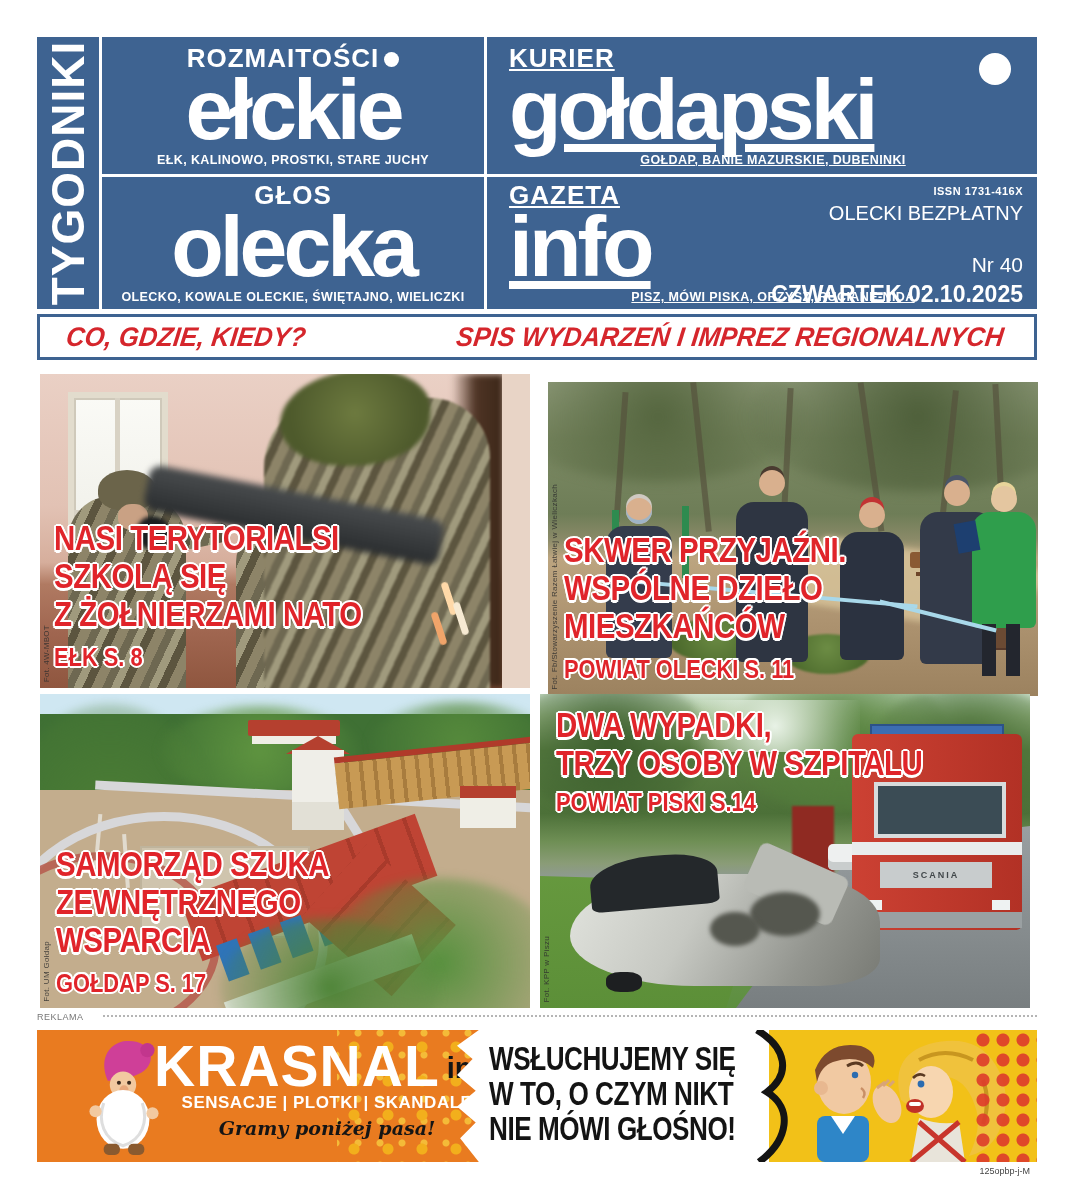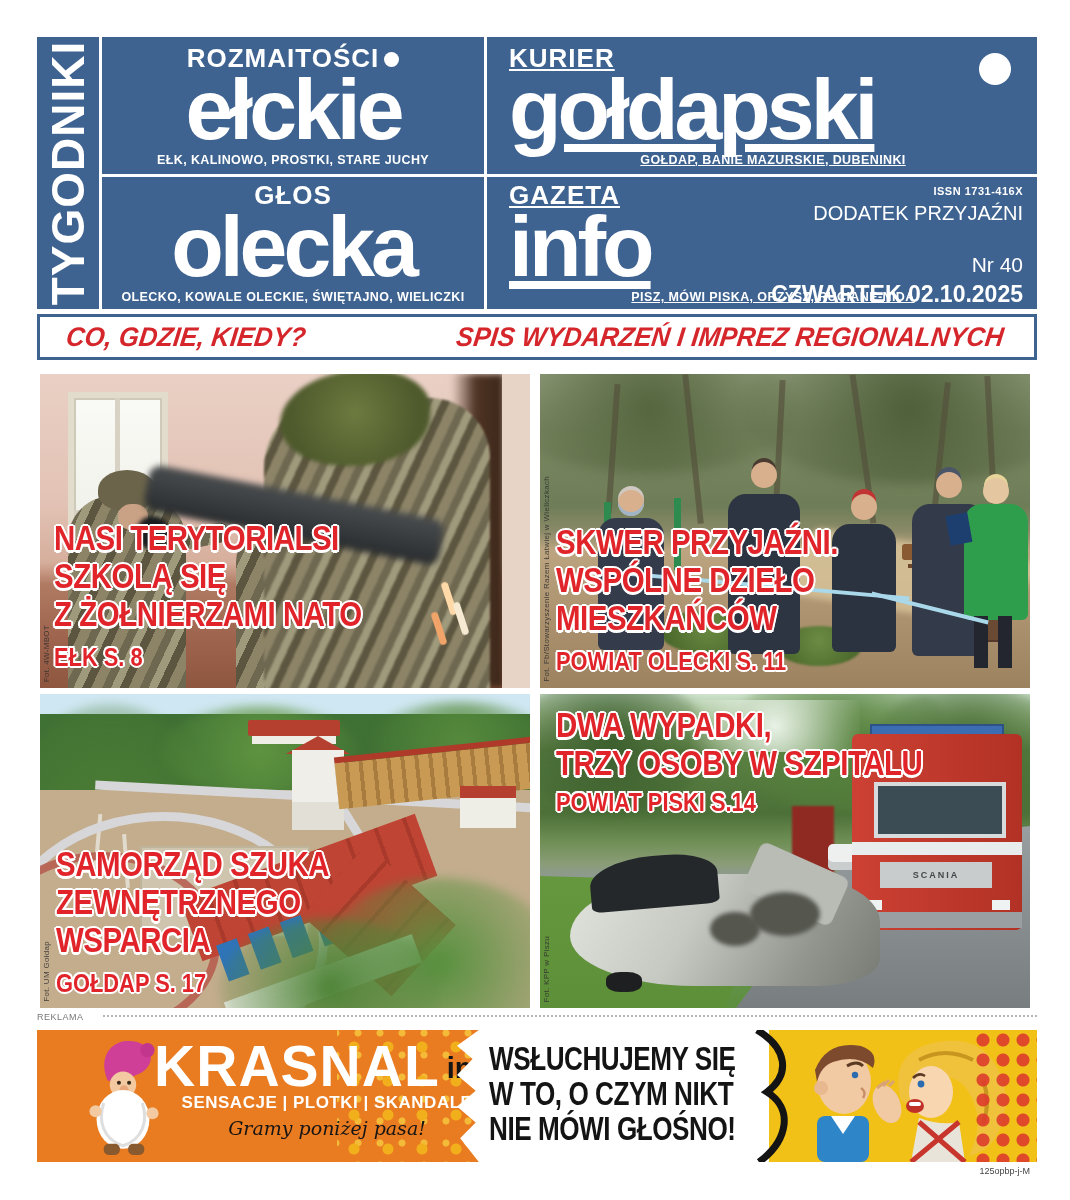--- a/index.html
+++ b/index.html
@@ -172,21 +172,21 @@
   .ad-dots{position:absolute;left:300px;top:0;width:150px;height:100%;
     background-image:radial-gradient(circle,#f4b51c 5px,transparent 6px),radial-gradient(circle,#f6c33b 3px,transparent 4px);
     background-size:34px 34px,22px 22px;background-position:0 0,10px 14px;opacity:.9;}
   .gnome{position:absolute;left:34px;top:6px;width:104px;height:122px;}
   .brandblock{position:absolute;left:140px;top:14px;width:300px;text-align:center;color:#fff;}
   .brandline{display:flex;align-items:flex-end;justify-content:center;}
   .kras{font-size:57px;font-weight:bold;letter-spacing:1px;line-height:44px;}
   .kdot{display:inline-block;width:17px;height:17px;border-radius:50%;background:#fff;margin:0 3px 5px 4px;}
   .ktld{font-size:29px;font-weight:bold;color:#151515;line-height:40px;}
   .tagline{font-size:17px;font-weight:bold;letter-spacing:.5px;margin-top:5px;}
-  .slogan{font-family:"DejaVu Serif",serif;font-style:italic;font-weight:normal;color:#151515;
+  .slogan{font-family:"DejaVu Serif",serif;font-style:italic;font-weight:bold;color:#151515;
     font-size:19px;margin-top:4px;}
   .bubble{position:absolute;left:420px;top:0;width:312px;height:100%;background:#fff;
     clip-path:polygon(7% 0,0 12%,5% 22%,0 34%,6% 46%,0 58%,6% 70%,1% 82%,7% 100%,100% 100%,100% 0);}
   .bubble-text{position:absolute;left:452px;top:12px;z-index:3;}
   .bub-line{display:block;color:#141414;font-weight:bold;font-size:29px;line-height:35px;white-space:nowrap;
     letter-spacing:-.5px;transform:scale(.9,1.12);transform-origin:left center;}
   .brace{position:absolute;left:716px;top:0;z-index:3;}
   .comic{position:absolute;left:732px;top:0;width:268px;height:100%;background:#f2c118;}
   .comic-dots{position:absolute;right:0;top:0;width:64px;height:100%;
     background-image:radial-gradient(circle,#dd3b2b 6px,transparent 7px);background-size:20px 20px;opacity:.9;}
@@ -231,21 +231,21 @@
     </div>
 
     <div class="cell br">
       <div class="stack">
         <div class="kicker">GAZETA</div>
         <div class="bigname">info</div>
         <div class="coverage">PISZ, MÓWI PISKA, ORZYSZ, RUCIANE-NIDA</div>
       </div>
       <div class="issue">
         <div class="issn">ISSN 1731-416X</div>
-        <div class="free">DODATEK PRZYJAŹNI</div>
+        <div class="free">OLECKI BEZPŁATNY</div>
         <div class="nr">Nr 40</div>
         <div class="date">CZWARTEK 02.10.2025</div>
       </div>
     </div>
   </header>
 
   <div class="event-banner">
     <span class="eb eb-left">CO, GDZIE, KIEDY?</span>
     <span class="eb eb-right">SPIS WYDARZEŃ I IMPREZ REGIONALNYCH</span>
   </div>
@@ -278,21 +278,21 @@
     <div class="ly s1-stick" style="right:74px;bottom:56px;background:#f0a46a;"></div>
     <div class="headline" style="left:14px;top:146px;">
       <span class="hl-line">NASI TERYTORIALSI</span>
       <span class="hl-line">SZKOLĄ SIĘ</span>
       <span class="hl-line">Z ŻOŁNIERZAMI NATO</span>
       <span class="hl-ref">EŁK S. 8</span>
     </div>
     <span class="credit">Fot. 4W-MBOT</span>
   </figure>
 
-  <figure class="photo p2" style="margin:0;">
+  <figure class="photo p2" style="margin:8px;">
     <div class="ly s2-bg"></div>
     <div class="ly s2-canopy" style="left:-40px;top:-30px;width:300px;height:130px;background:radial-gradient(circle,#55663f,rgba(85,102,63,0));"></div>
     <div class="ly s2-canopy" style="left:200px;top:-40px;width:340px;height:150px;background:radial-gradient(circle,#4e5f3a,rgba(78,95,58,0));"></div>
     <div class="ly s2-trunk" style="left:70px;top:10px;height:130px;transform:rotate(4deg);"></div>
     <div class="ly s2-trunk" style="left:150px;top:0;height:150px;transform:rotate(-6deg);"></div>
     <div class="ly s2-trunk" style="left:236px;top:6px;height:140px;transform:rotate(3deg);"></div>
     <div class="ly s2-trunk" style="left:320px;top:0;height:150px;transform:rotate(-8deg);"></div>
     <div class="ly s2-trunk" style="left:398px;top:8px;height:132px;transform:rotate(6deg);"></div>
     <div class="ly s2-trunk" style="left:448px;top:2px;height:140px;transform:rotate(-3deg);"></div>
     <div class="ly s2-path"></div>

